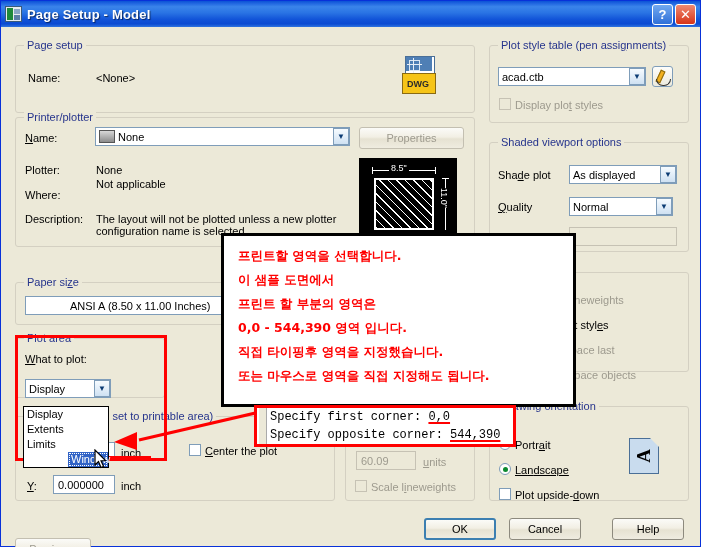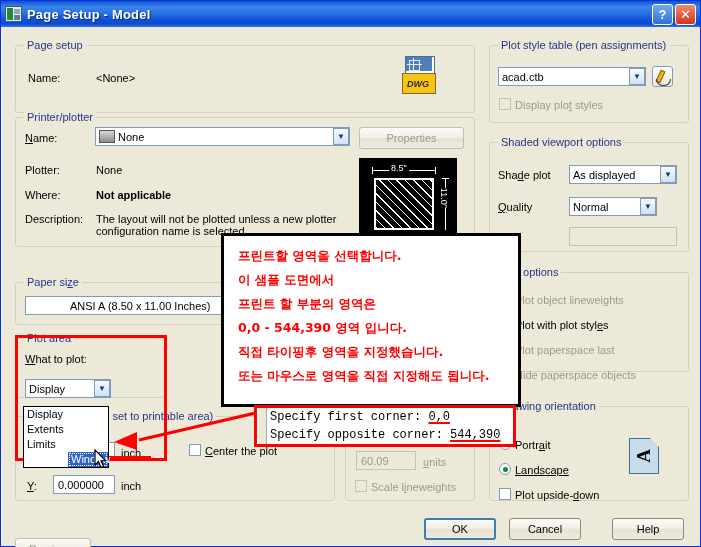--- a/index.html
+++ b/index.html
@@ -58,21 +58,21 @@
     border-radius:50%;background:#0b8a2f;}
   
   .dwg{position:absolute;left:401px;top:55px;width:34px;height:38px;}
   .dwg .sheet{position:absolute;left:3px;top:0;width:28px;height:30px;background:#fff;
     border:1px solid #4a6f97;}
   .dwg .top{position:absolute;left:4px;top:1px;width:26px;height:14px;background:#4f7fb5;}
   .dwg .plus{position:absolute;left:7px;top:4px;width:9px;height:9px;border:1px solid #dde7f2;}
   .dwg .plus:before{content:"";position:absolute;left:3px;top:-3px;width:1px;height:15px;background:#e7eef6;}
   .dwg .plus:after{content:"";position:absolute;left:-3px;top:3px;width:15px;height:1px;background:#e7eef6;}
   .dwg .band{position:absolute;left:0;top:17px;width:34px;height:21px;background:#f6c417;
-    border:1px solid #8a6a12;box-sizing:border-box;font-style:italic;}
+    border:1px solid #8a6a12;box-sizing:border-box;}
   .dwg .band b{position:absolute;left:4px;top:5px;font-size:9px;font-weight:bold;color:#2b2b2b;
     font-family:"Liberation Sans",sans-serif;}
   
   .preview{position:absolute;left:358px;top:157px;width:98px;height:77px;background:#000;overflow:hidden;}
   .preview .pg{position:absolute;left:15px;top:20px;width:60px;height:52px;border:2px solid #fff;
     box-sizing:border-box;
     background:repeating-linear-gradient(45deg,#fff 0 1px,#000 1px 6px);}
   .preview .dimtop{position:absolute;left:13px;top:12px;width:64px;height:1px;background:#fff;}
   .preview .dimtop:before{content:"";position:absolute;left:0;top:-3px;width:1px;height:7px;background:#fff;}
   .preview .dimtop:after{content:"";position:absolute;right:0;top:-3px;width:1px;height:7px;background:#fff;}
@@ -100,21 +100,21 @@
   .droplist{position:absolute;left:22px;top:405px;width:86px;background:#fff;
     border:1px solid #000;box-sizing:border-box;z-index:30;}
   .droplist div{height:15px;line-height:15px;padding-left:3px;font-size:11px;}
   .droplist div.sel{background:#3163c6;color:#fff;outline:1px dotted #fff;outline-offset:-2px;margin-left:44px;}
   .cursor{position:absolute;left:93px;top:448px;width:12px;height:19px;z-index:31;}
   .cursor svg{display:block;}
   
   .redbox{position:absolute;border:3px solid #ff0000;box-sizing:border-box;z-index:25;}
   .redline{position:absolute;height:3px;background:#ff0000;z-index:25;}
   
-  .callout{position:absolute;left:220px;top:232px;width:300px;height:174px;
+  .callout{position:absolute;left:220px;top:232px;width:355px;height:174px;
     background:#fff;border:3px solid #000;box-sizing:border-box;z-index:40;
     padding:8px 0 0 14px;}
   .callout div{color:#ff0000;font-weight:bold;font-size:12.5px;line-height:24px;
     font-family:"DejaVu Sans",sans-serif;white-space:nowrap;}
   
   .cmdbox{position:absolute;left:253px;top:404px;width:262px;height:42px;
     background:#fff;border:3px solid #ff0000;box-sizing:border-box;z-index:41;
     display:flex;}
   .cmdbox .gutter{width:9px;background:#ece9d8;border-right:1px solid #aaa;
     box-shadow:inset 2px 0 0 #fff;}
@@ -163,21 +163,21 @@
   <div class="combo" style="left:94px;top:126px;width:255px;">
     <span style="display:inline-block;width:14px;height:11px;margin-right:3px;background:linear-gradient(180deg,#d8d8d8,#8c8c8c);border:1px solid #555;"></span>
     <span>None</span>
     <span class="arrow">▼</span>
   </div>
   <div class="btn dim" style="left:358px;top:126px;width:105px;">Properties</div>
 
   <div class="lbl" style="left:24px;top:163px;">Plotter:</div>
   <div class="lbl" style="left:95px;top:163px;">None</div>
   <div class="lbl" style="left:24px;top:188px;">Where:</div>
-  <div class="lbl" style="left:95px;top:188px;font-weight:bold;">Not applicable</div>
+  <div class="lbl" style="left:95px;top:177px;">Not applicable</div>
   <div class="lbl" style="left:24px;top:212px;">Description:</div>
   <div class="lbl" style="left:95px;top:212px;">The layout will not be plotted unless a new plotter</div>
   <div class="lbl" style="left:95px;top:224px;">configuration name is selected.</div>
 
   <div class="preview">
     <div class="dimtop"></div>
     <div class="t85">8.5"</div>
     <div class="pg"></div>
     <div class="dimr"></div>
     <div class="t110">11.0"</div>
@@ -260,21 +260,21 @@
   <div class="lbl" style="left:497px;top:168px;">
     Sha<span class="u">d</span>e plot
   </div>
   <div class="combo" style="left:568px;top:164px;width:108px;">
     <span>As displayed</span>
     <span class="arrow">▼</span>
   </div>
   <div class="lbl" style="left:497px;top:200px;">
     <span class="u">Q</span>uality
   </div>
-  <div class="combo" style="left:568px;top:196px;width:88px;">
+  <div class="combo" style="left:568px;top:196px;width:104px;">
     <span>Normal</span>
     <span class="arrow">▼</span>
   </div>
   <div class="field dim" style="left:568px;top:226px;width:108px;">
     <span></span>
   </div>
 
   <div class="group" style="left:488px;top:271px;width:200px;height:100px;">
     <span class="legend">Plot options</span>
   </div>

